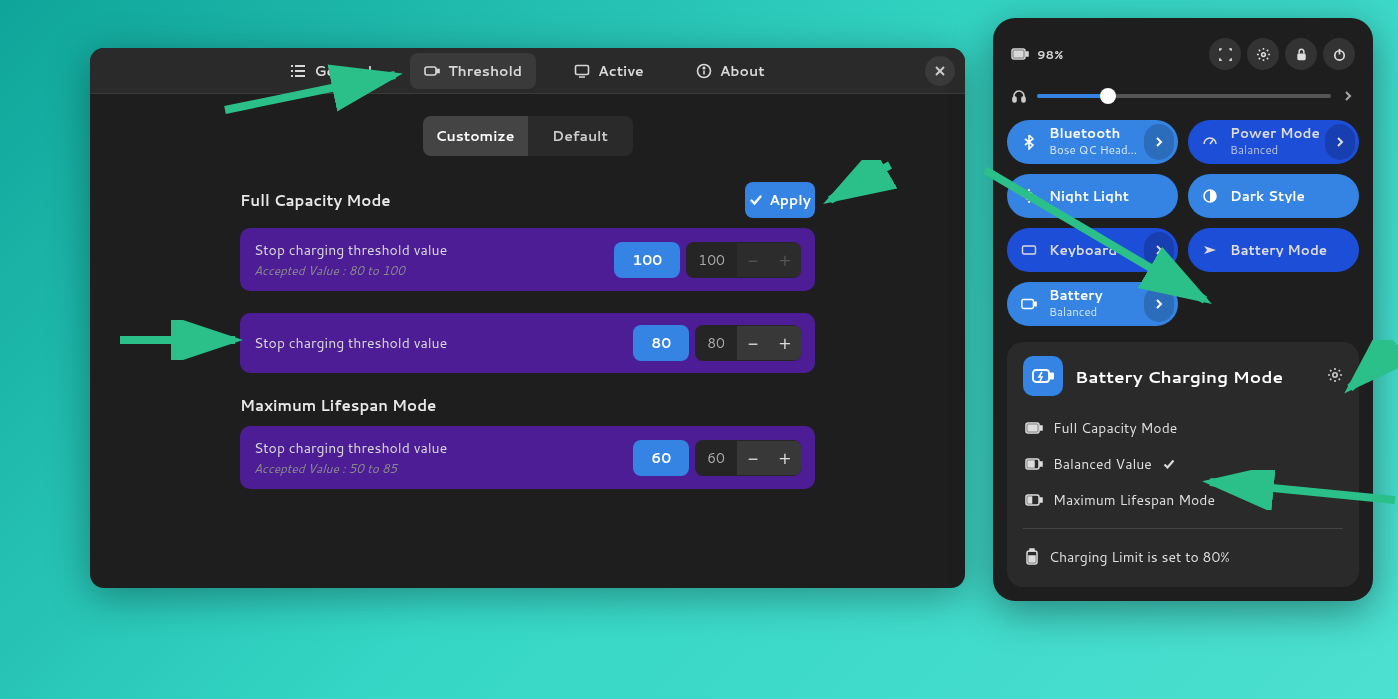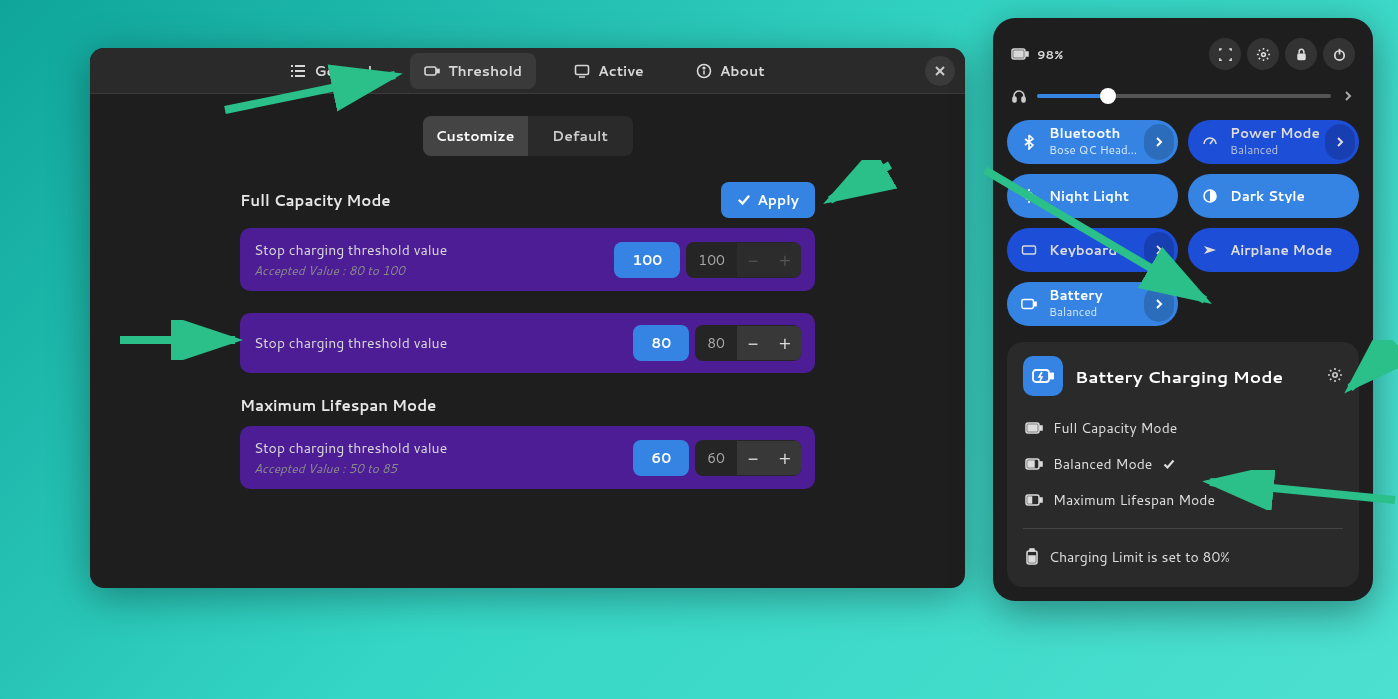--- a/index.html
+++ b/index.html
@@ -70,21 +70,21 @@
 .segmented button.active { background: #444; color: #fff; }
 
 .mode-block { margin-bottom: 22px; }
 .mode-title {
   font-size: 15px; font-weight: 700; color: #e8e8e8; margin-bottom: 10px;
   display: flex; align-items: center; justify-content: space-between;
 }
 .apply-btn {
   display: inline-flex; align-items: center; gap: 6px;
   background: #3584e4; color: #fff; border: none;
-  padding: 8px 16px; border-radius: 8px; font-weight: 700; font-size: 14px;
+  padding: 8px 4px; border-radius: 8px; font-weight: 700; font-size: 14px;
   cursor: pointer;
 }
 
 .row {
   background: #4c1d95; border-radius: 10px;
   padding: 12px 14px; display: flex; align-items: center;
 }
 .row-left { flex: 1; }
 .row-label { color: #d8d8d8; font-size: 14px; }
 .row-sub { color: #8a8a8a; font-size: 12px; font-style: italic; margin-top: 2px; }
@@ -421,21 +421,21 @@
           </svg>
         </div>
     </div>
     <div class="toggle">
       <span class="t-icon">
           <svg viewBox="0 0 16 16" fill="currentColor">
             <path d="M14 8l-12 4 3-4-3-4z"></path>
           </svg>
         </span>
       <div class="t-text">
-          <div class="t-title">Airplane Mode</div>
+          <div class="t-title">Battery Mode</div>
         </div>
     </div>
     <div class="toggle on">
       <span class="t-icon">
           <svg viewBox="0 0 18 12" fill="none" stroke="currentColor" stroke-width="1.6">
             <rect x="1" y="1" width="13" height="10" rx="2"></rect>
             <rect x="15" y="4" width="2" height="4" fill="currentColor"></rect>
           </svg>
         </span>
       <div class="t-text">
@@ -474,21 +474,21 @@
           <rect x="3" y="3" width="9" height="6" fill="currentColor"></rect>
         </svg>
       <span>Full Capacity Mode</span>
     </div>
     <div class="cc-item">
       <svg width="18" height="12" viewBox="0 0 18 12" fill="none" stroke="currentColor" stroke-width="1.5">
           <rect x="1" y="1" width="13" height="10" rx="2"></rect>
           <rect x="15" y="4" width="2" height="4" fill="currentColor"></rect>
           <rect x="3" y="3" width="6" height="6" fill="currentColor"></rect>
         </svg>
-      <span>Balanced Mode</span>
+      <span>Balanced Value</span>
       <svg width="14" height="14" viewBox="0 0 14 14" fill="none" stroke="currentColor" stroke-width="2.2">
           <polyline points="2.5,7.5 5.5,10.5 11.5,3.5"></polyline>
         </svg>
     </div>
     <div class="cc-item">
       <svg width="18" height="12" viewBox="0 0 18 12" fill="none" stroke="currentColor" stroke-width="1.5">
           <rect x="1" y="1" width="13" height="10" rx="2"></rect>
           <rect x="15" y="4" width="2" height="4" fill="currentColor"></rect>
           <rect x="3" y="3" width="3.5" height="6" fill="currentColor"></rect>
         </svg>

